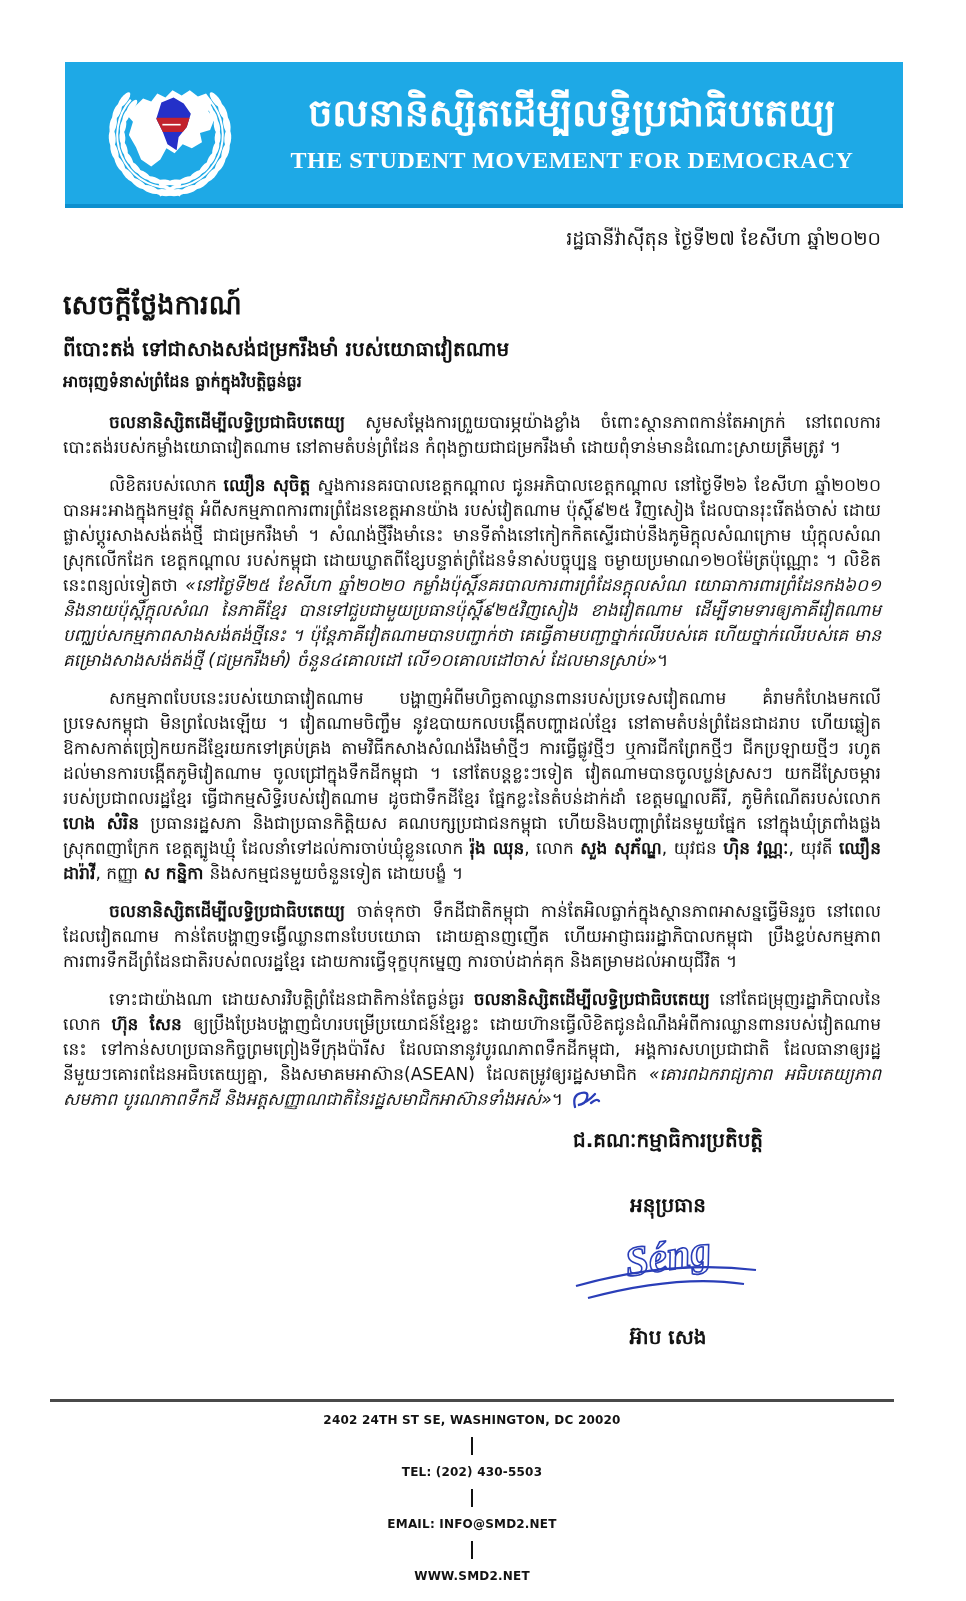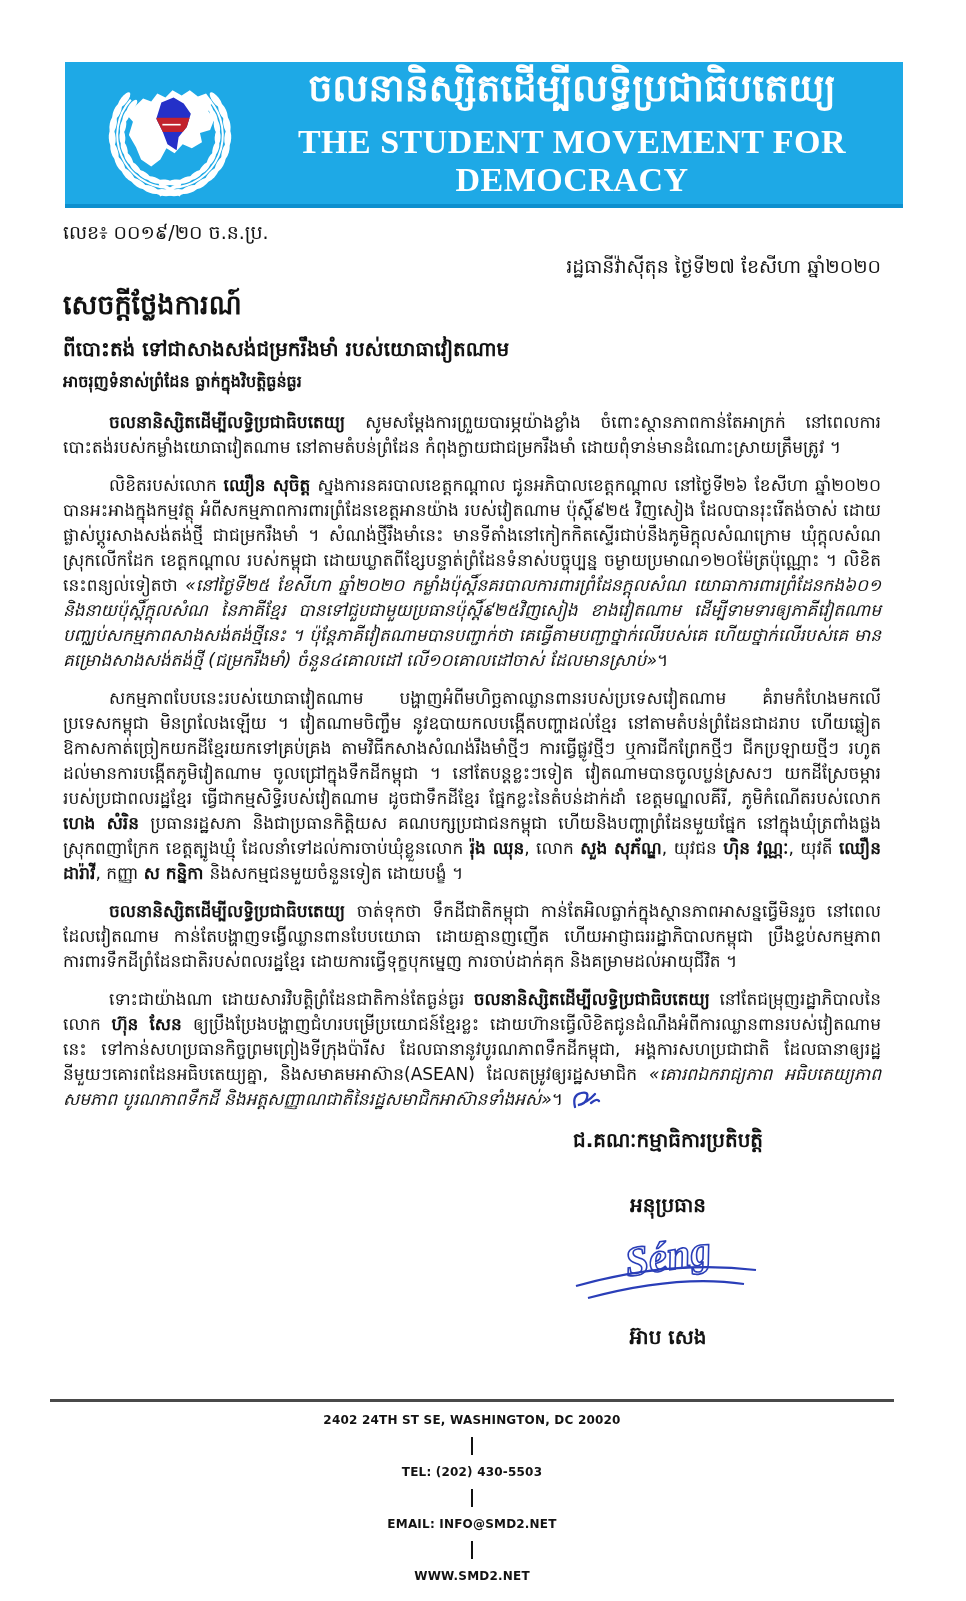--- a/index.html
+++ b/index.html
@@ -11,21 +11,21 @@
 
   
   .banner{
     position:absolute;left:65px;top:62px;width:838px;height:146px;
     background:#1ea9e6;border-bottom:4px solid #0d8fce;
     display:flex;align-items:center;box-sizing:border-box;padding:0 10px;
   }
   .logo{flex:0 0 auto;width:190px;height:134px;}
   .banner-titles{flex:1;text-align:center;color:#ffffff;padding-right:14px;}
   .org-kh{font-size:38px;font-weight:bold;line-height:1.15;}
-  .org-en{font-family:"Liberation Serif",serif;font-weight:bold;font-size:34px;margin-top:12px;letter-spacing:.5px;}
+  .org-en{font-family:"Liberation Serif",serif;font-weight:bold;font-size:24px;margin-top:12px;letter-spacing:.5px;}
 
   
   .meta{position:absolute;left:63px;right:61px;top:220px;font-size:19px;}
   .ref-line{text-align:left;}
   .date-line{text-align:right;margin-top:6px;}
 
   
   .title-block{position:absolute;left:63px;right:61px;top:288px;text-align:left;font-weight:bold;}
   .t1{font-size:27px;}
   .t2{font-size:20px;margin-top:9px;}
@@ -121,21 +121,20 @@
         <rect x="85" y="57" width="18" height="1.6" fill="#ffffff" clip-path="url(#innerMapClip)"></rect>
       </svg>
     </div>
     <div class="banner-titles">
       <div class="org-kh">ចលនានិស្សិតដើម្បីលទ្ធិប្រជាធិបតេយ្យ</div>
       <div class="org-en">THE STUDENT MOVEMENT FOR DEMOCRACY</div>
     </div>
   </div>
 
   <div class="meta">
-    <div class="ref-line">លេខ៖ ០០១៩/២០ ច.ន.ប្រ.</div>
     <div class="date-line">រដ្ឋធានីវ៉ាស៊ីតុន ថ្ងៃទី២៧ ខែសីហា ឆ្នាំ២០២០</div>
   </div>
 
   <div class="title-block">
     <div class="t1">សេចក្តីថ្លែងការណ៍</div>
     <div class="t2">ពីបោះតង់ ទៅជាសាងសង់ជម្រករឹងមាំ របស់យោធាវៀតណាម</div>
     <div class="t3">អាចរុញទំនាស់ព្រំដែន ធ្លាក់ក្នុងវិបត្តិធ្ងន់ធ្ងរ</div>
   </div>
 
   <div class="body-wrap">

